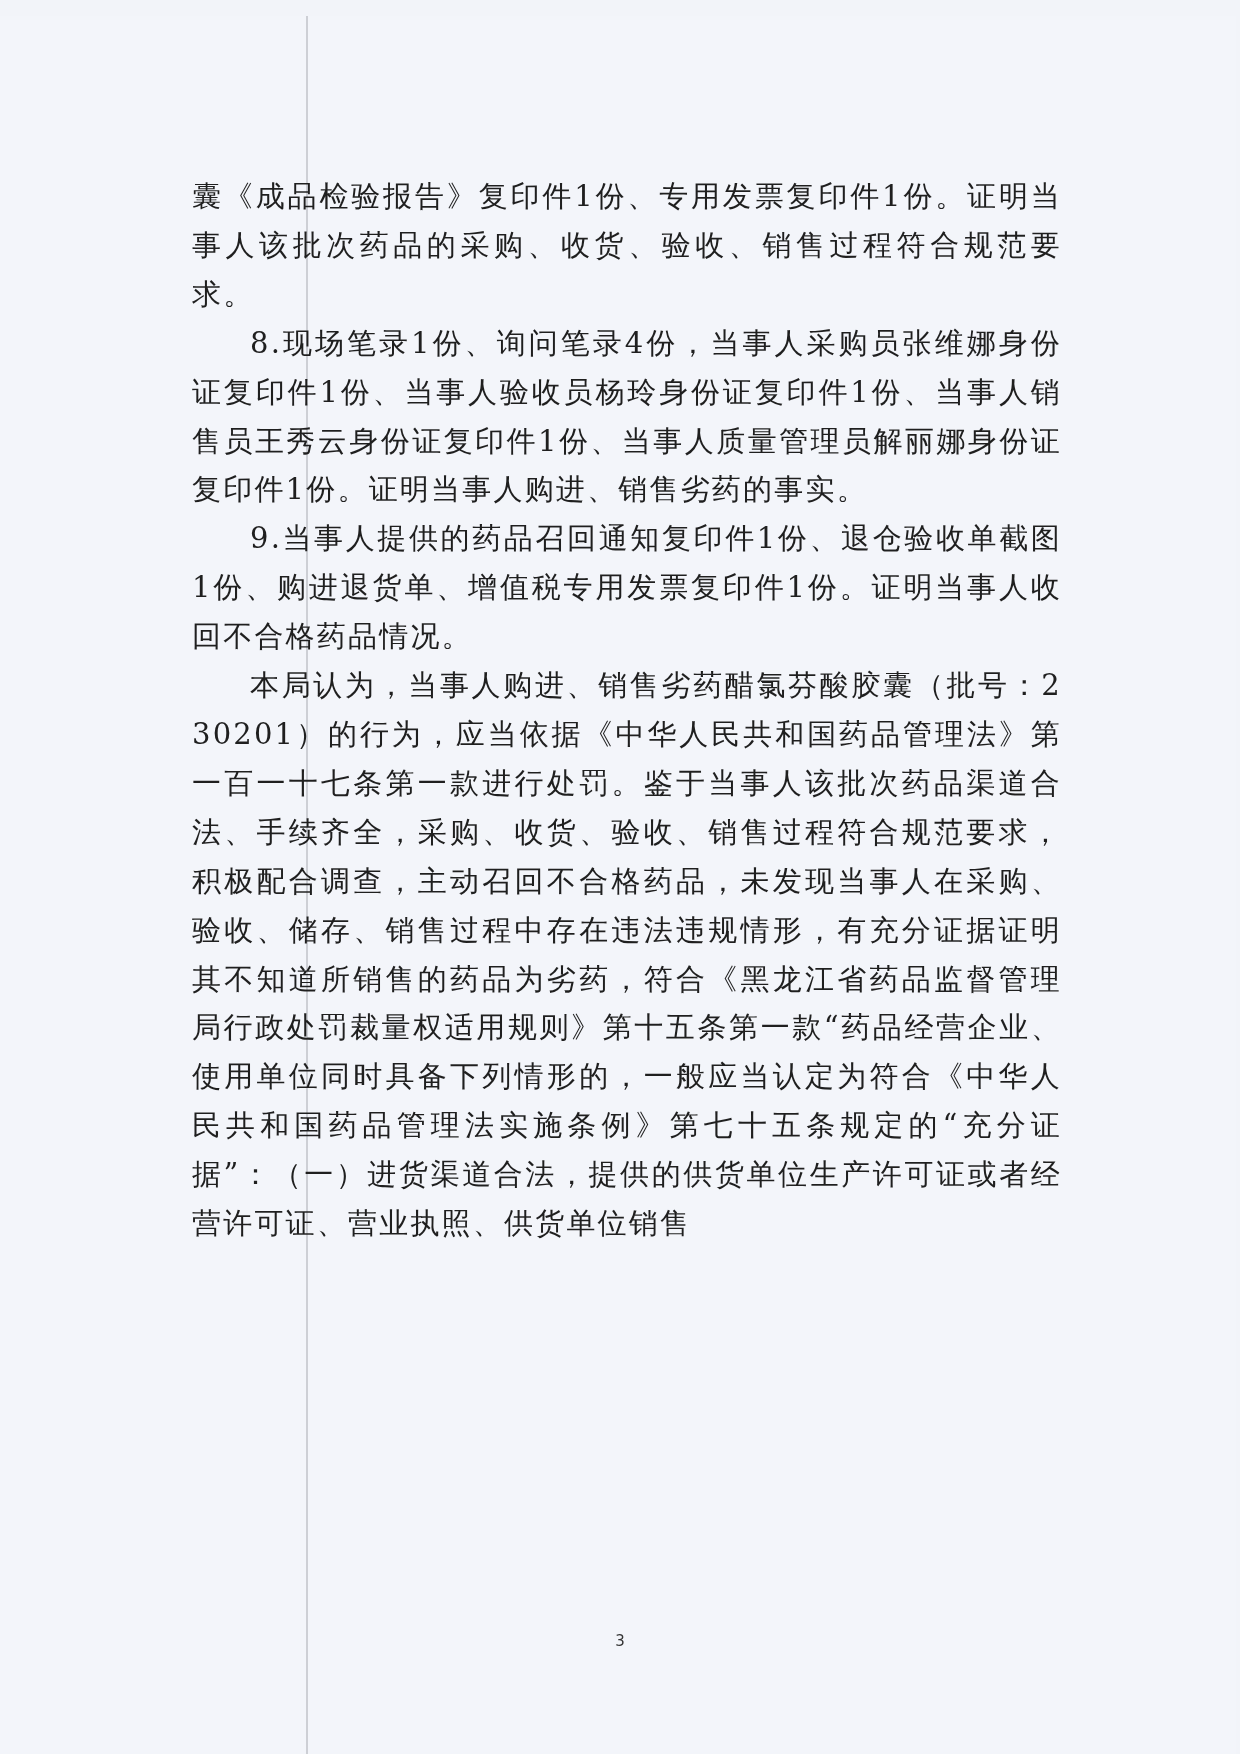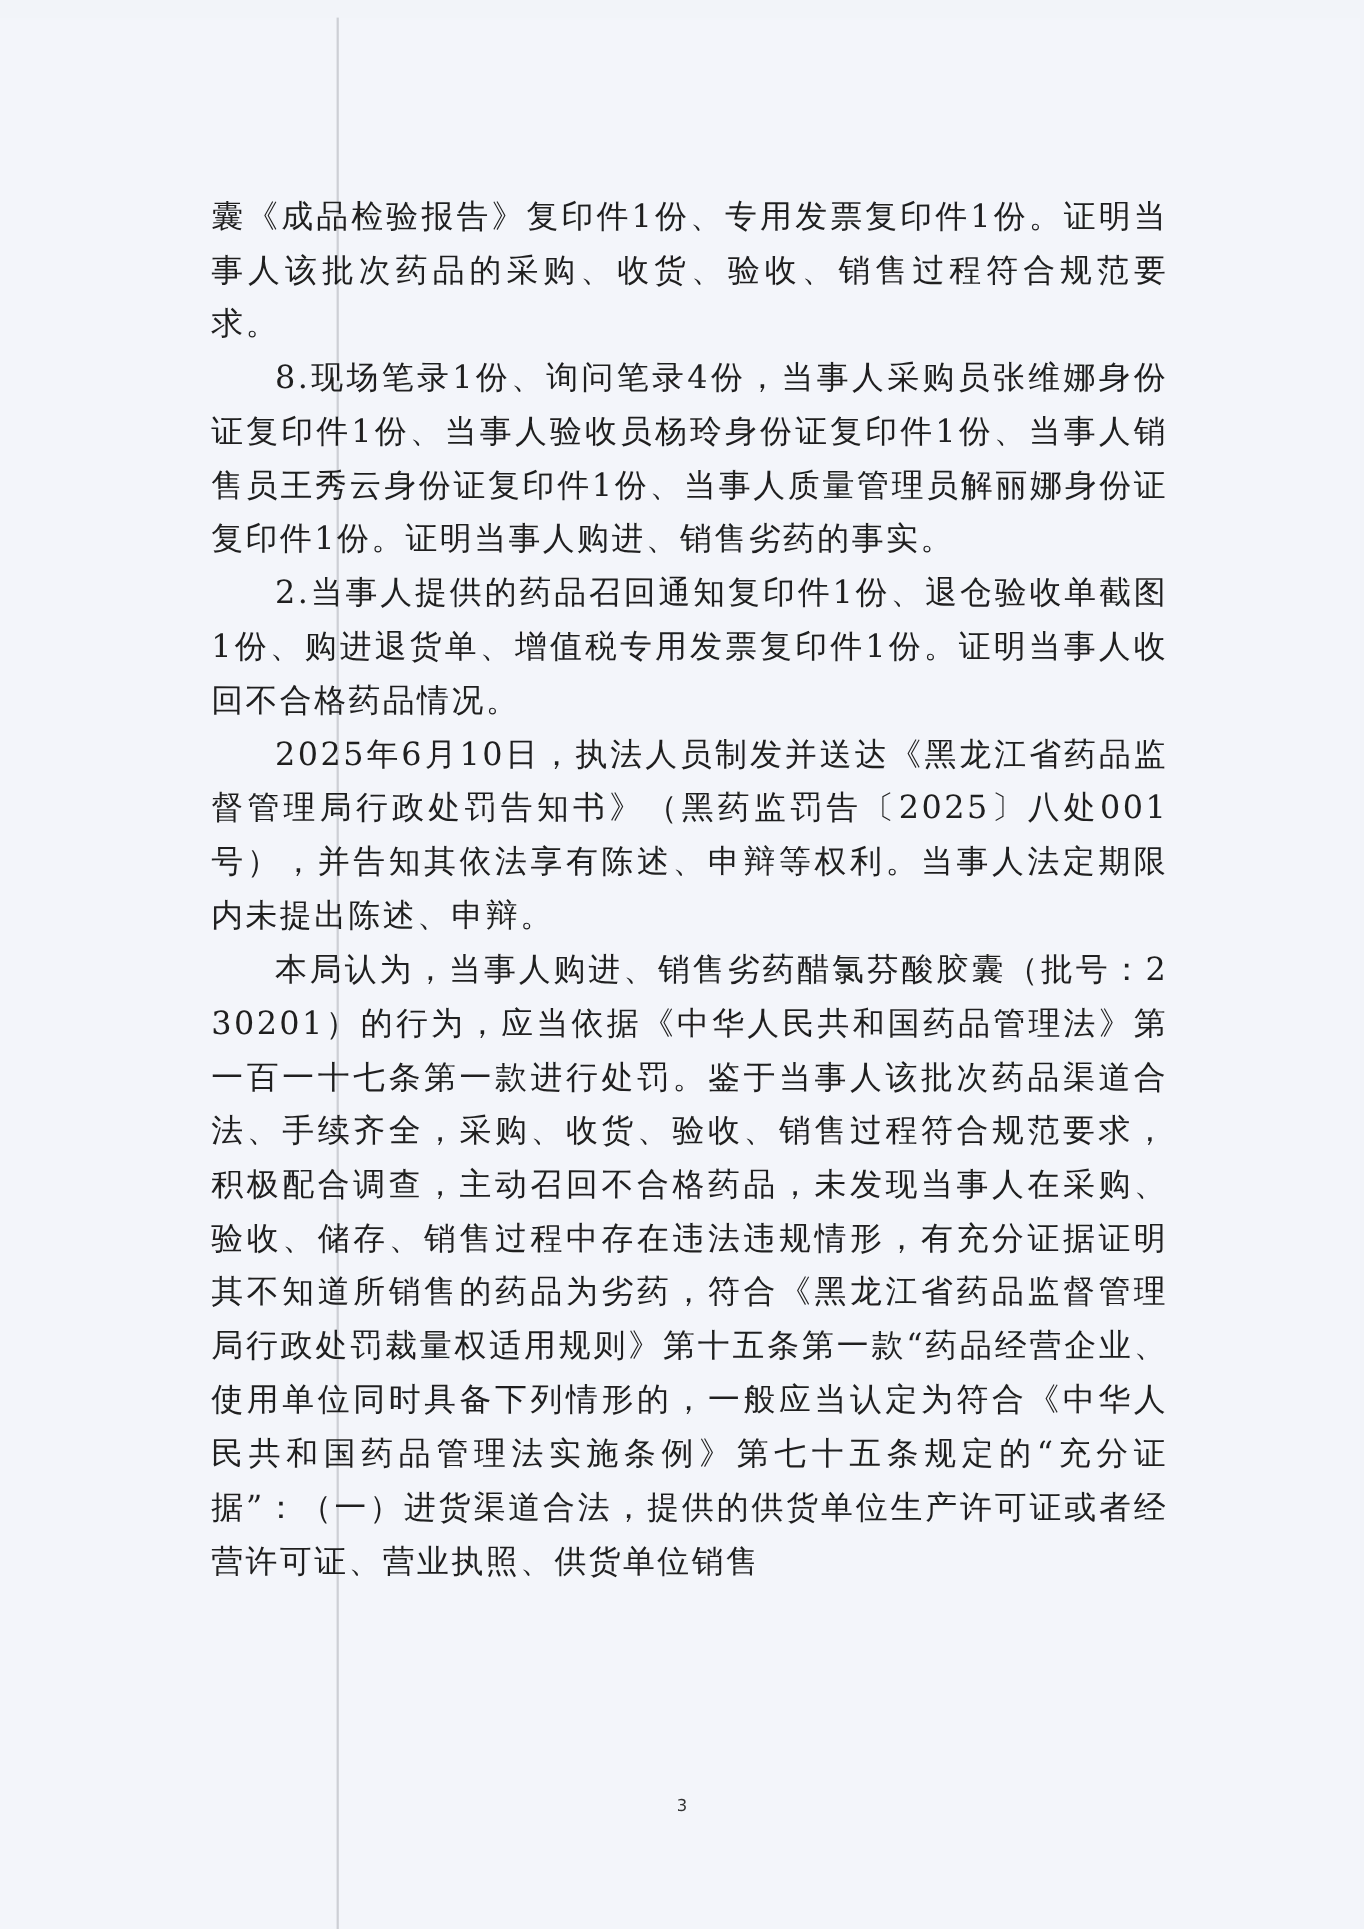--- a/index.html
+++ b/index.html
@@ -63,19 +63,18 @@
   </style>
 </head>
 <body>
 
 <div class="page">
   <div class="fold-line"></div>
 
   <div class="content">
     <p class="para">囊《成品检验报告》复印件1份、专用发票复印件1份。证明当事人该批次药品的采购、收货、验收、销售过程符合规范要求。</p>
     <p class="para indent">8.现场笔录1份、询问笔录4份，当事人采购员张维娜身份证复印件1份、当事人验收员杨玲身份证复印件1份、当事人销售员王秀云身份证复印件1份、当事人质量管理员解丽娜身份证复印件1份。证明当事人购进、销售劣药的事实。</p>
-    <p class="para indent">2.当事人提供的药品召回通知复印件1份、退仓验收单截图1份、购进退货单、增值税专用发票复印件1份。证明当事人收回不合格药品情况。</p>
-    <p class="para indent">2025年6月10日，执法人员制发并送达《黑龙江省药品监督管理局行政处罚告知书》（黑药监罚告〔2025〕八处001号），并告知其依法享有陈述、申辩等权利。当事人法定期限内未提出陈述、申辩。</p>
+    <p class="para indent">9.当事人提供的药品召回通知复印件1份、退仓验收单截图1份、购进退货单、增值税专用发票复印件1份。证明当事人收回不合格药品情况。</p>
     <p class="para indent">本局认为，当事人购进、销售劣药醋氯芬酸胶囊（批号：230201）的行为，应当依据《中华人民共和国药品管理法》第一百一十七条第一款进行处罚。鉴于当事人该批次药品渠道合法、手续齐全，采购、收货、验收、销售过程符合规范要求，积极配合调查，主动召回不合格药品，未发现当事人在采购、验收、储存、销售过程中存在违法违规情形，有充分证据证明其不知道所销售的药品为劣药，符合《黑龙江省药品监督管理局行政处罚裁量权适用规则》第十五条第一款“药品经营企业、使用单位同时具备下列情形的，一般应当认定为符合《中华人民共和国药品管理法实施条例》第七十五条规定的“充分证据”：（一）进货渠道合法，提供的供货单位生产许可证或者经营许可证、营业执照、供货单位销售</p>
   </div>
 
   <div class="page-number">3</div>
 </div>
 
 </body></html>

